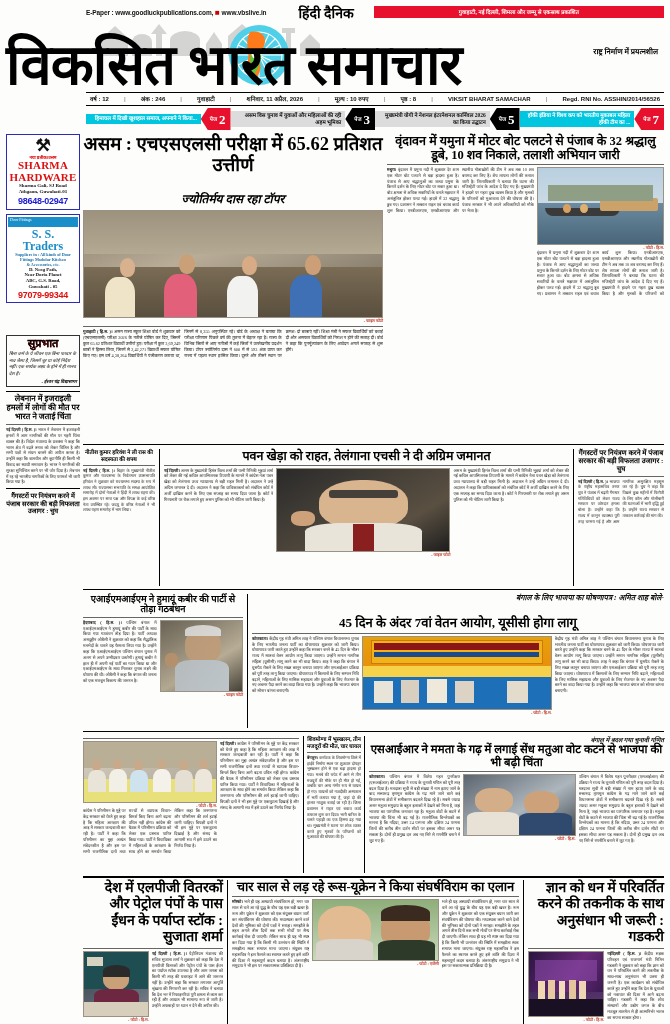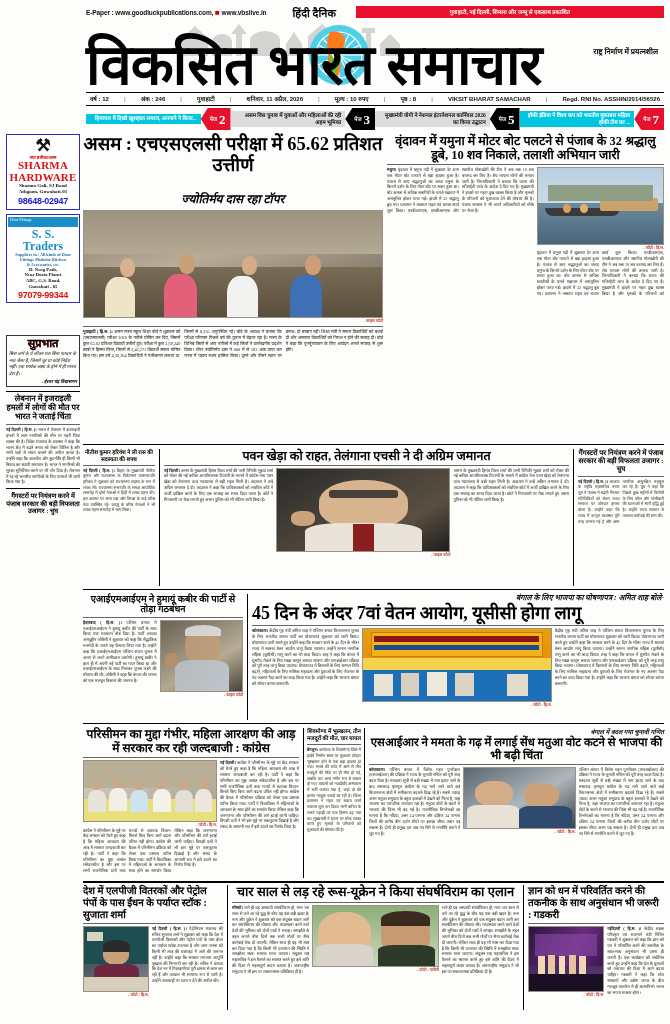--- a/index.html
+++ b/index.html
@@ -25,35 +25,34 @@
     font-size: 6.5px;
   }
   .epaper {
     color: #111; font-weight: bold;
     font-family: "Liberation Sans", sans-serif;
     letter-spacing: -0.1px;
     white-space: nowrap;
   }
   .epaper .dot { color: #cc0000; font-size: 8px; }
   .hindi-daily {
-    font-weight: bold; font-size: 11px; color: #000;
-    margin-left: 22px; white-space: nowrap;
+    font-weight: bold; font-size: 14px; color: #000;
+    margin-left: 28px; white-space: nowrap;
   }
   .redbar {
     background: #e8112d; color: #fff;
     font-size: 5.6px; font-weight: bold;
     padding: 2px 5px; margin-left: 16px;
     white-space: nowrap; flex: 1; text-align: center;
     letter-spacing: .1px;
   }
 
   
   .mast-wrap {
     position: relative;
-    margin-left: 80px;
     height: 72px;
     display: flex; align-items: flex-end;
   }
   .skyline {
     position: absolute; left: 90px; top: 2px;
     width: 230px; height: 34px;
     opacity: .55;
   }
   .mast-title {
     position: relative; z-index: 3;
@@ -217,21 +216,21 @@
   .ph-man { background: linear-gradient(150deg,#6f6a5e,#cbbfa6 60%,#4a463c); }
 
   .person {
     position: absolute; border-radius: 50% 50% 45% 45%;
     background: #c8a98a;
   }
   .torso { position: absolute; border-radius: 40% 40% 0 0; }
 
   .tiny-head { font-size: 7px; font-weight: bold; text-align: center; line-height: 1.2; }
   .mini-head { font-size: 5.6px; font-weight: bold; text-align: center; line-height: 1.25; }
-  .small-head { font-size: 10px; font-weight: bold; text-align: left; line-height: 1.18; font-family: Liberation Serif, serif; }
+  .small-head { font-size: 14px; font-weight: bold; text-align: right; line-height: 1.18; font-family: Liberation Serif, serif; }
 
   .bottom-rule { border-top: 2px solid #000; margin: 3px 0 2px 0; }
 </style>
 </head>
 <body>
 
 <div class="page">
 
   <div class="topstrip">
     <div class="epaper">
@@ -483,21 +482,21 @@
                 <div style="position:absolute;left:5%;top:46%;width:16%;height:20%;background:#cda27a;border-radius:40%;"></div>
                 <div style="position:absolute;left:0;top:0;width:100%;height:100%;background:linear-gradient(120deg,rgba(90,80,60,.25),rgba(0,0,0,.08));"></div>
               </div>
               <div class="cap">- फाइल फोटो</div>
             </div>
           </div>
         </div>
 
         <div style="flex:1;border-left:1px solid #000;padding-left:4px;">
           <div class="kicker" style="font-size:7.6px;">बंगाल के लिए भाजपा का घोषणापत्र : अमित शाह बोले-</div>
-          <div class="hl" style="font-size:18px;margin-top:1px;">45 दिन के अंदर 7वां वेतन आयोग, यूसीसी होगा लागू</div>
+          <div class="hl" style="font-size:13px;text-align:center;margin-top:14px;">45 दिन के अंदर 7वां वेतन आयोग, यूसीसी होगा लागू</div>
           <div class="rule-thin"></div>
           <div style="display:flex;gap:3px;">
             <div style="width:26%;">
               <div class="body-text" style="font-size:4.1px;height:92px;overflow:hidden;"><b class="dateline">कोलकाता।</b> <span>केंद्रीय गृह मंत्री अमित शाह ने पश्चिम बंगाल विधानसभा चुनाव के लिए भारतीय जनता पार्टी का घोषणापत्र शुक्रवार को जारी किया। घोषणापत्र जारी करते हुए उन्होंने कहा कि सरकार बनने के 45 दिन के भीतर राज्य में सातवां वेतन आयोग लागू किया जाएगा। उन्होंने समान नागरिक संहिता (यूसीसी) लागू करने का भी वादा किया। शाह ने कहा कि बंगाल में घुसपैठ रोकने के लिए सख्त कानून बनाया जाएगा और एसआईआर प्रक्रिया को पूरी तरह लागू किया जाएगा। घोषणापत्र में किसानों के लिए सम्मान निधि बढ़ाने, महिलाओं के लिए मासिक सहायता और युवाओं के लिए रोजगार के नए अवसर पैदा करने का वादा किया गया है। उन्होंने कहा कि भाजपा बंगाल को सोनार बांग्ला बनाएगी।</span></div>
             </div>
             <div style="width:46%;">
               <div class="photo" style="height:74px;background:linear-gradient(#e8a00c,#e87a0c);">
                 <div style="position:absolute;left:4%;top:4%;width:92%;height:34%;background:#f2b21a;border:1px solid #c97a08;"></div>
                 <div style="position:absolute;left:6%;top:9%;width:88%;height:9%;background:#8a1616;"></div>
                 <div style="position:absolute;left:6%;top:21%;width:88%;height:7%;background:#1c4a8a;"></div>
@@ -516,21 +515,20 @@
               <div class="body-text" style="font-size:4.1px;height:92px;overflow:hidden;"><span>केंद्रीय गृह मंत्री अमित शाह ने पश्चिम बंगाल विधानसभा चुनाव के लिए भारतीय जनता पार्टी का घोषणापत्र शुक्रवार को जारी किया। घोषणापत्र जारी करते हुए उन्होंने कहा कि सरकार बनने के 45 दिन के भीतर राज्य में सातवां वेतन आयोग लागू किया जाएगा। उन्होंने समान नागरिक संहिता (यूसीसी) लागू करने का भी वादा किया। शाह ने कहा कि बंगाल में घुसपैठ रोकने के लिए सख्त कानून बनाया जाएगा और एसआईआर प्रक्रिया को पूरी तरह लागू किया जाएगा। घोषणापत्र में किसानों के लिए सम्मान निधि बढ़ाने, महिलाओं के लिए मासिक सहायता और युवाओं के लिए रोजगार के नए अवसर पैदा करने का वादा किया गया है। उन्होंने कहा कि भाजपा बंगाल को सोनार बांग्ला बनाएगी।</span></div>
             </div>
           </div>
         </div>
       </div>
 
       <div class="rule"></div>
 
       <div class="sec-row">
         <div style="width:216px;">
-          <div class="hl" style="font-size:12px;text-align:center;">परिसीमन का मुद्दा गंभीर, महिला आरक्षण की आड़ में सरकार कर रही जल्दबाजी : कांग्रेस</div>
           <div class="rule-thin"></div>
           <div style="display:flex;gap:3px;">
             <div style="width:62%;">
               <div class="photo ph-room" style="height:62px;">
                 <div style="position:absolute;left:0;top:0;width:100%;height:44%;background:#b9ae96;"></div>
                 <div style="position:absolute;left:0;top:62%;width:100%;height:38%;background:#e8e07a;"></div>
                 <div class="person" style="left:6%;top:30%;width:9px;height:11px;"></div>
                 <div class="torso" style="left:3%;top:47%;width:18px;height:22px;background:#e9e4d8;"></div>
                 <div class="person" style="left:22%;top:28%;width:9px;height:11px;"></div>
                 <div class="torso" style="left:19%;top:45%;width:18px;height:23px;background:#f2efe6;"></div>

